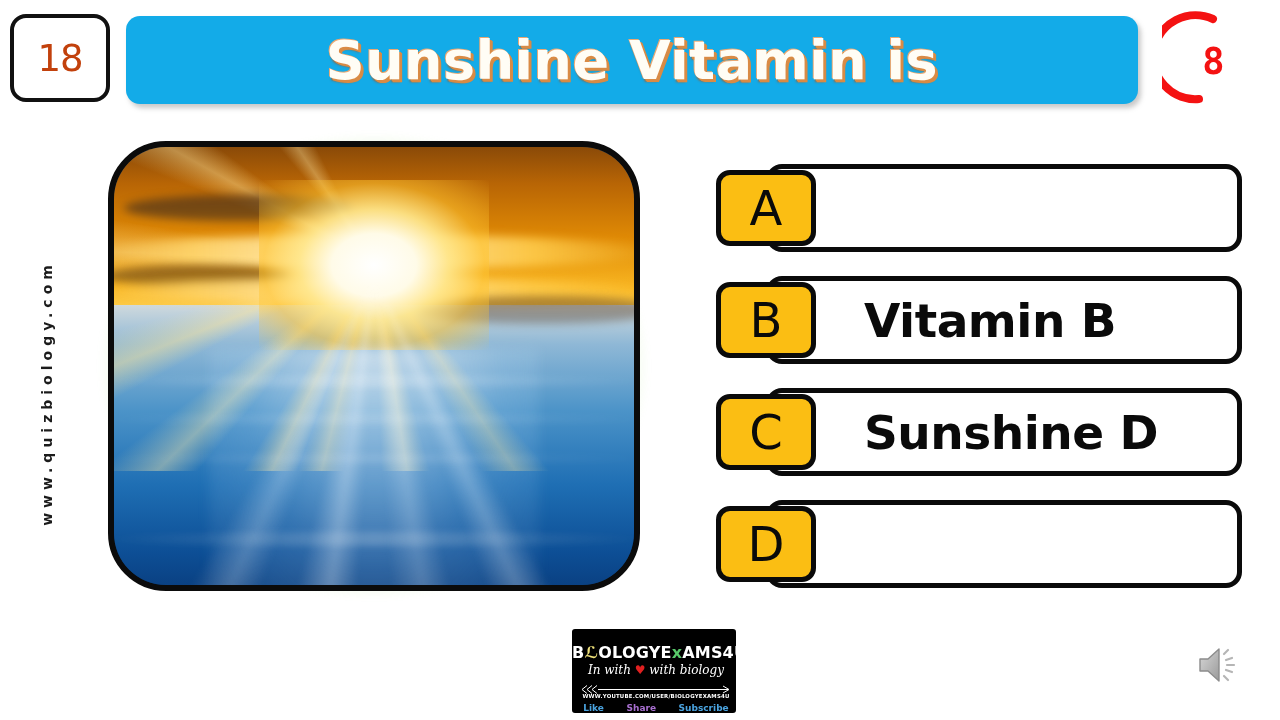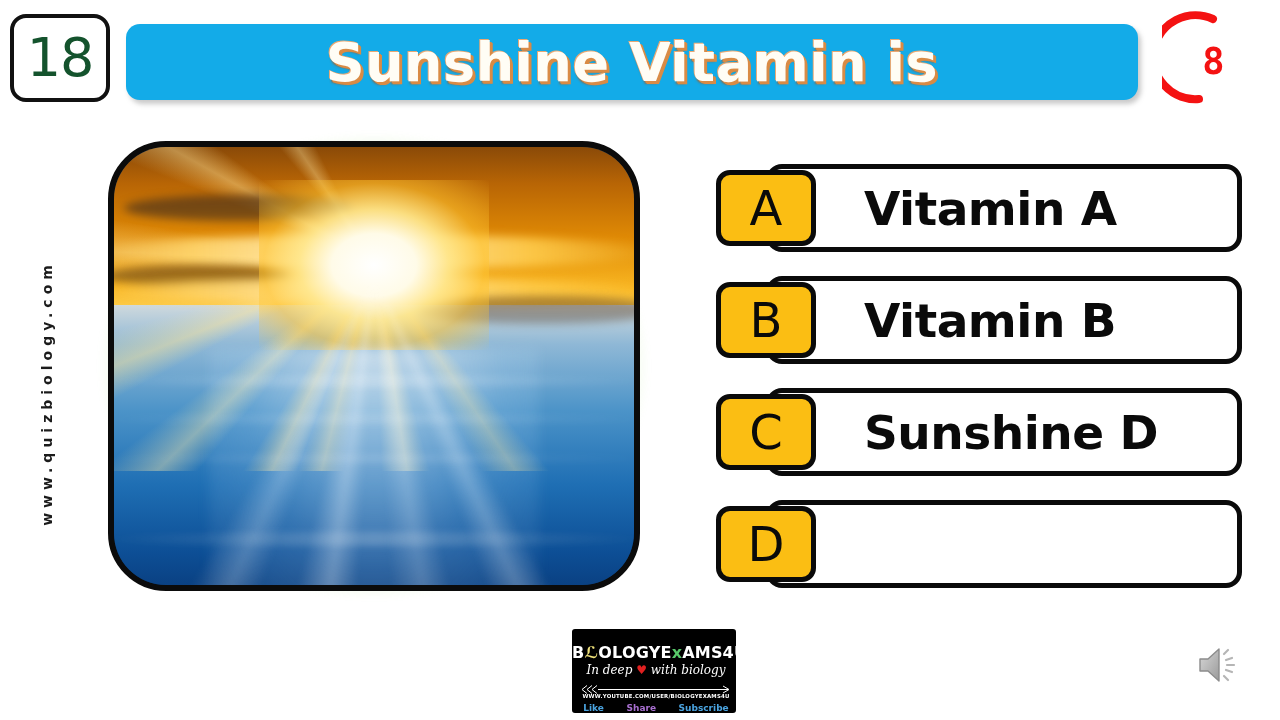--- a/index.html
+++ b/index.html
@@ -20,35 +20,35 @@
   #qnum-box {
     position: absolute; left: 10px; top: 14px;
     width: 100px; height: 88px;
     border: 4px solid #111111;
     border-radius: 16px;
     background: #ffffff;
     display: flex; align-items: center; justify-content: center;
   }
   #qnum-text {
     font-family: "DejaVu Sans", sans-serif;
-    font-size: 54px;
+    font-size: 37px;
     font-weight: 400;
-    color: #14532d;
+    color: #c2410c;
     line-height: 1;
     letter-spacing: -1px;
   }
 
   
   #title-bar {
     position: absolute; left: 126px; top: 16px;
-    width: 1012px; height: 76px;
+    width: 1012px; height: 88px;
     background: #13ABE8;
     border-radius: 14px;
     box-shadow: 3px 4px 5px rgba(120,120,120,0.40);
-    display: flex; align-items: center; justify-content: center; margin-top: 8px;
+    display: flex; align-items: center; justify-content: center;
   }
   #title-text {
     font-family: "DejaVu Sans", sans-serif;
     font-size: 54px;
     font-weight: bold;
     color: #FFFDF5;
     letter-spacing: 0.5px;
     text-shadow:
       2px 2px 0 #D98B45,
       3px 3px 0 #D98B45,
@@ -323,21 +323,20 @@
       <div class="sea-streak" style="top:70%; height:9px; opacity:.30;"></div>
       <div class="sea-streak" style="top:88%; height:14px; opacity:.45;"></div>
     </div>
   </div>
 
   <div class="option-row" style="top:164px;">
     <div class="option-pill"></div>
     <div class="option-badge">
       <span class="option-letter">A</span>
     </div>
-    <div class="option-text">Vitamin A</div>
   </div>
 
   <div class="option-row" style="top:276px;">
     <div class="option-pill"></div>
     <div class="option-badge">
       <span class="option-letter">B</span>
     </div>
     <div class="option-text">Vitamin B</div>
   </div>
 
@@ -354,21 +353,21 @@
     <div class="option-badge">
       <span class="option-letter">D</span>
     </div>
   </div>
 
   <div id="logo-card">
     <div id="logo-brand">
       <span>B</span><span class="tube">ℒ</span><span>OLOGYE</span><span class="dna">x</span><span>AMS4U</span>
     </div>
     <div id="logo-tag">
-      <span>In deep</span>
+      <span>In with</span>
       <span class="heart">♥</span>
       <span>with biology</span>
     </div>
     <svg id="logo-arrow" viewBox="0 0 152 9">
       <path d="M2 4.5 L7 0.5 M2 4.5 L7 8.5 M7 4.5 L12 0.5 M7 4.5 L12 8.5 M12 4.5 L17 0.5 M12 4.5 L17 8.5" stroke="#ffffff" stroke-width="1" fill="none"></path>
       <line x1="18" y1="4.5" x2="148" y2="4.5" stroke="#ffffff" stroke-width="1"></line>
       <path d="M143 1 L149 4.5 L143 8" stroke="#ffffff" stroke-width="1" fill="none"></path>
     </svg>
     <div id="logo-url">WWW.YOUTUBE.COM/USER/BIOLOGYEXAMS4U</div>
     <div id="logo-links">

